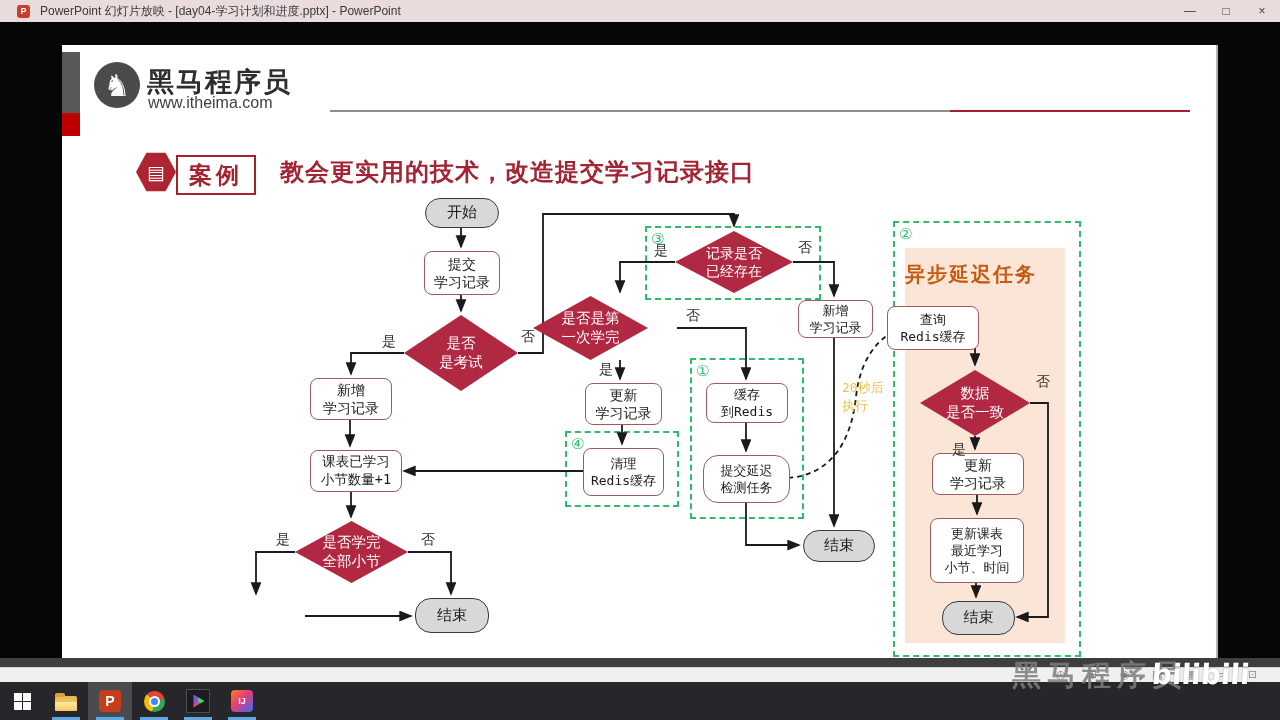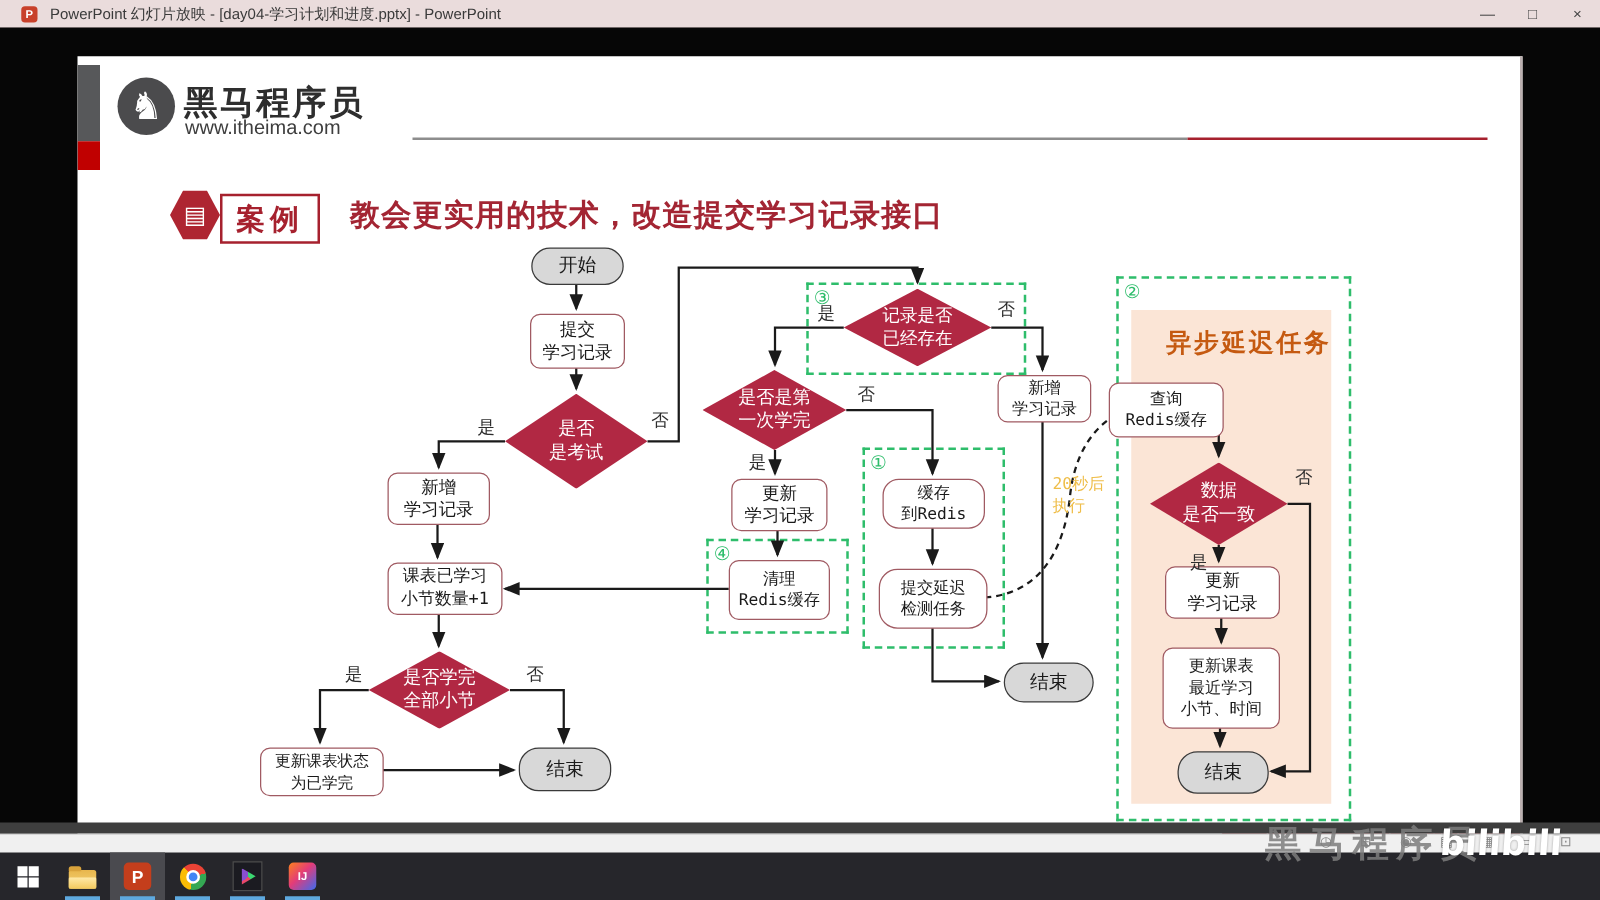--- a/index.html
+++ b/index.html
@@ -52,21 +52,21 @@
   .diamond{position:absolute;background:#B12843;color:#fff;border:none;border-radius:0;
            clip-path:polygon(50% 0,100% 50%,50% 100%,0 50%);
            display:flex;align-items:center;justify-content:center;text-align:center;
            font-size:14.5px;font-weight:500;white-space:pre-line;line-height:1.3;
            font-family:"DejaVu Sans Mono","Liberation Mono",monospace;}
   .gbox{position:absolute;border:2.5px dashed #2EBD6B;}
   .gnum{position:absolute;color:#2EBD6B;font-size:15px;line-height:1;}
   .elabel{position:absolute;font-size:14px;color:#2d2d2d;
           font-family:"DejaVu Sans Mono","Liberation Mono",monospace;white-space:pre-line;}
   #peach{left:843px;top:203px;width:160px;height:395px;background:#FBE5D6;}
-  #async-title{left:843px;top:216px;width:160px;text-align:right;font-size:20px;
+  #async-title{left:843px;top:216px;width:160px;text-align:left;font-size:20px;
                font-weight:bold;color:#C55A11;letter-spacing:2px;}
   #delay-note{color:#EFBE4A;font-size:13px;line-height:1.4;}
   #banner-red{left:893px;top:617px;width:261px;height:25px;background:#A6212E;
               clip-path:polygon(28px 0,100% 0,100% 100%,0 100%);}
   #banner-text{left:930px;top:620px;width:220px;text-align:center;color:#fff;font-size:16px;
                letter-spacing:3px;font-family:"DejaVu Serif","Liberation Serif",serif;}
 
   
   #strip-dark{left:0;top:658px;width:1280px;height:9px;background:#3E3E3E;}
   #strip-light{left:0;top:667px;width:1280px;height:15px;background:#F0F0F0;
@@ -185,32 +185,30 @@
   <div class="fnode" style="left:362px;top:206px;width:74px;height:42px;">提交
 学习记录</div>
   <div class="diamond" style="left:342px;top:270px;width:114px;height:76px;">是否
 是考试</div>
   <div class="fnode" style="left:248px;top:333px;width:80px;height:40px;">新增
 学习记录</div>
   <div class="fnode" style="left:248px;top:405px;width:90px;height:40px;font-size:13.5px;">课表已学习
 小节数量+1</div>
   <div class="diamond" style="left:233px;top:476px;width:113px;height:62px;">是否学完
 全部小节</div>
-  <div class="fnode" style="left:146px;top:553px;width:97px;height:37px;font-size:12.5px;">更新课表状态
-为已学完</div>
   <div class="fnode pill" style="left:353px;top:553px;width:72px;height:33px;">结束</div>
-  <div class="diamond" style="left:500px;top:251px;width:115px;height:64px;font-family:Liberation Serif, serif;">是否是第
+  <div class="diamond" style="left:471px;top:251px;width:115px;height:64px;font-family:Liberation Serif, serif;">是否是第
 一次学完</div>
   <div class="fnode" style="left:523px;top:338px;width:75px;height:40px;">更新
 学习记录</div>
   <div class="fnode" style="left:521px;top:403px;width:79px;height:46px;font-size:13px;">清理
 Redis缓存</div>
   <div class="diamond" style="left:613px;top:186px;width:118px;height:62px;font-size:14px;">记录是否
 已经存在</div>
-  <div class="fnode" style="left:644px;top:338px;width:80px;height:38px;font-size:13px;border-radius:13px;">缓存
+  <div class="fnode" style="left:644px;top:338px;width:80px;height:38px;font-size:13px;">缓存
 到Redis</div>
   <div class="fnode" style="left:641px;top:410px;width:85px;height:46px;font-size:13px;border-radius:15px;">提交延迟
 检测任务</div>
   <div class="fnode" style="left:736px;top:255px;width:73px;height:36px;font-size:13px;">新增
 学习记录</div>
   <div class="fnode pill" style="left:741px;top:485px;width:70px;height:30px;">结束</div>
   <div class="fnode" style="left:825px;top:261px;width:90px;height:42px;font-size:13px;">查询
 Redis缓存</div>
   <div class="diamond" style="left:858px;top:325px;width:110px;height:66px;">数据
 是否一致</div>

